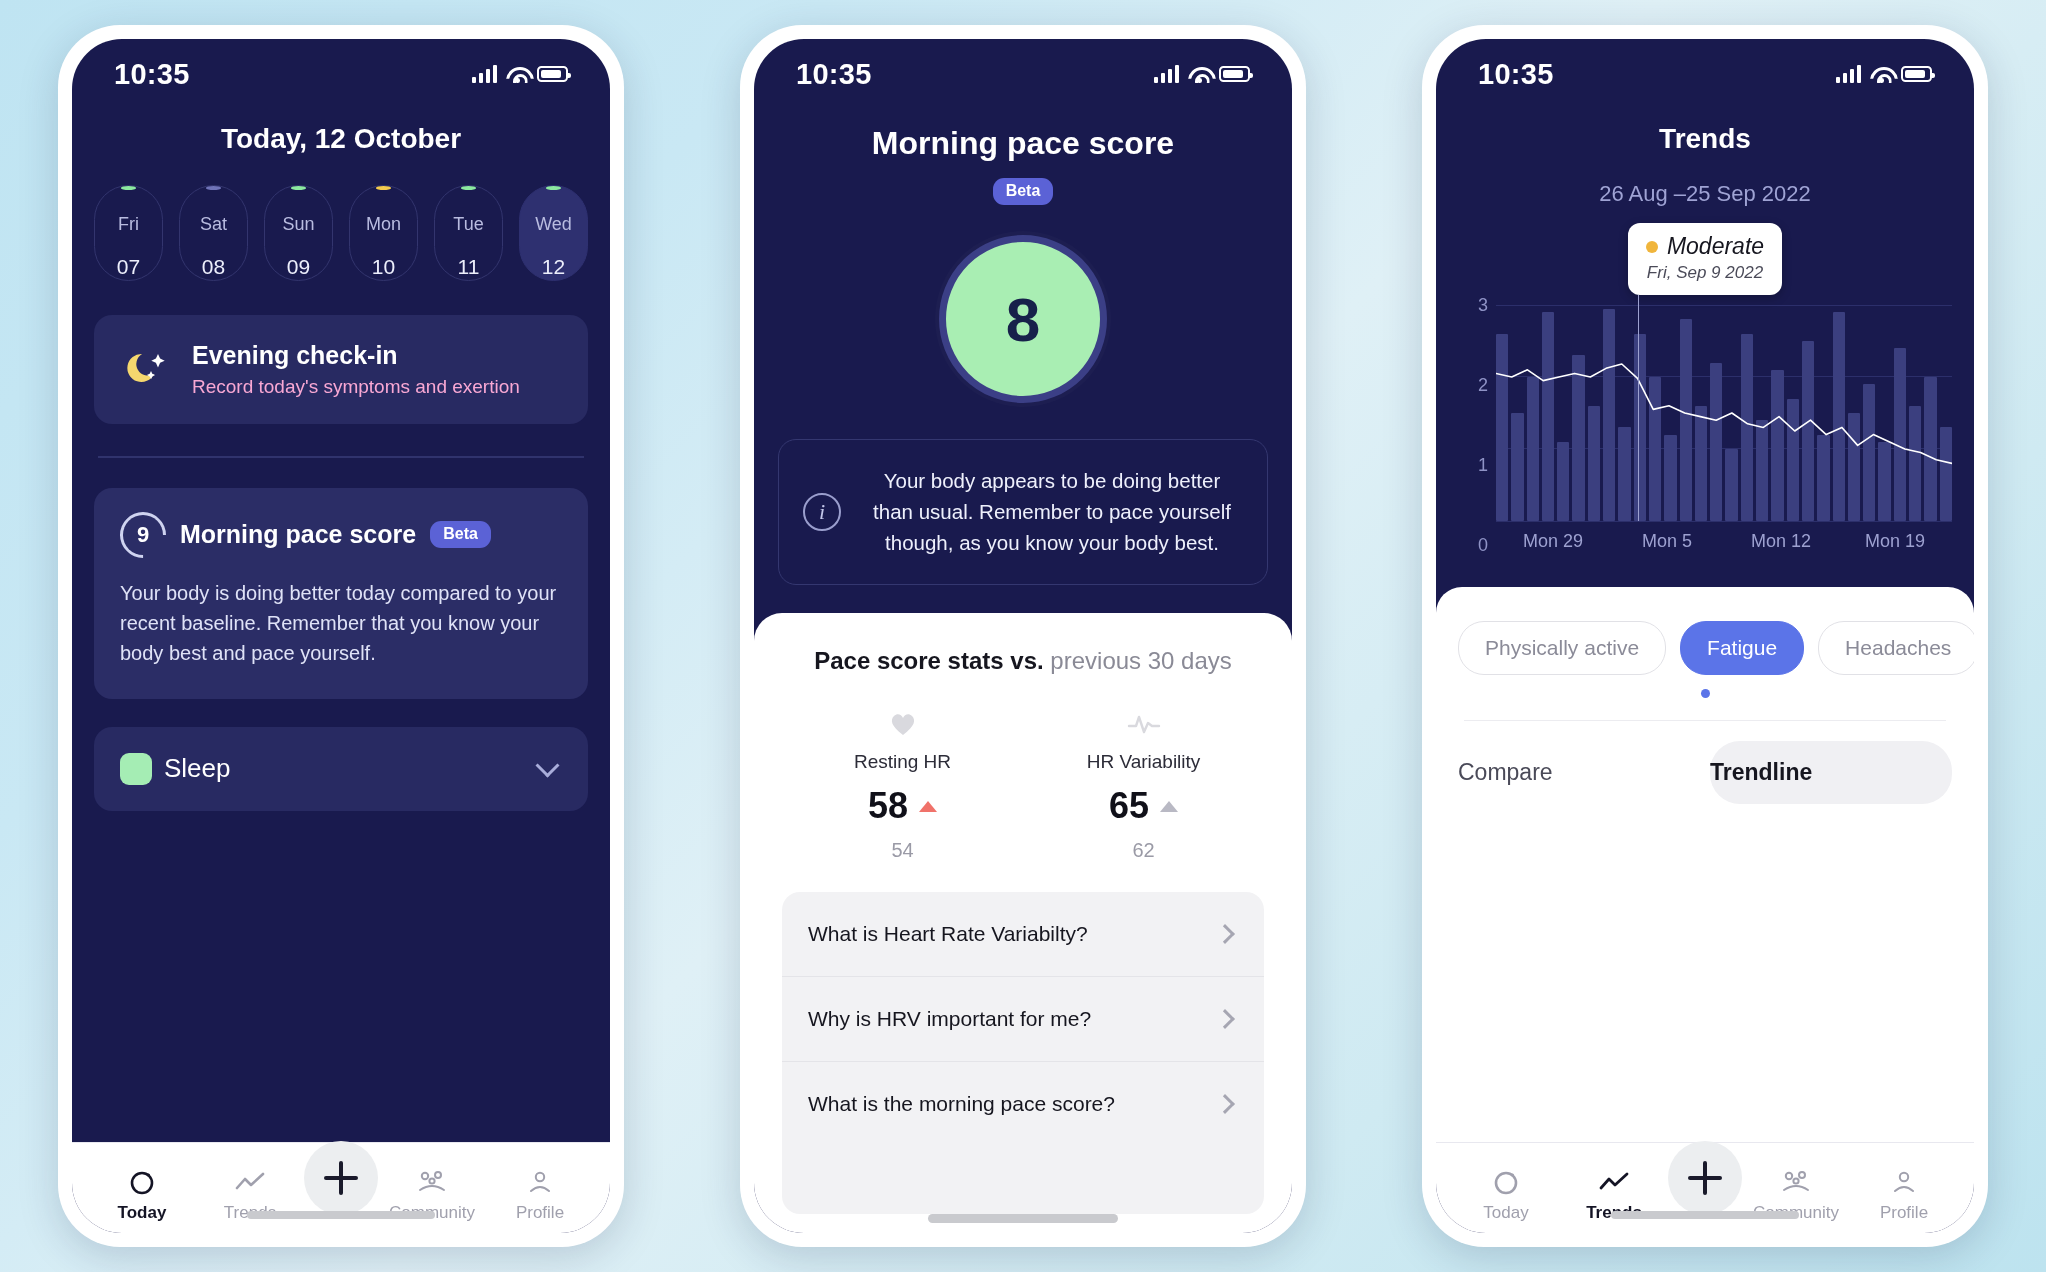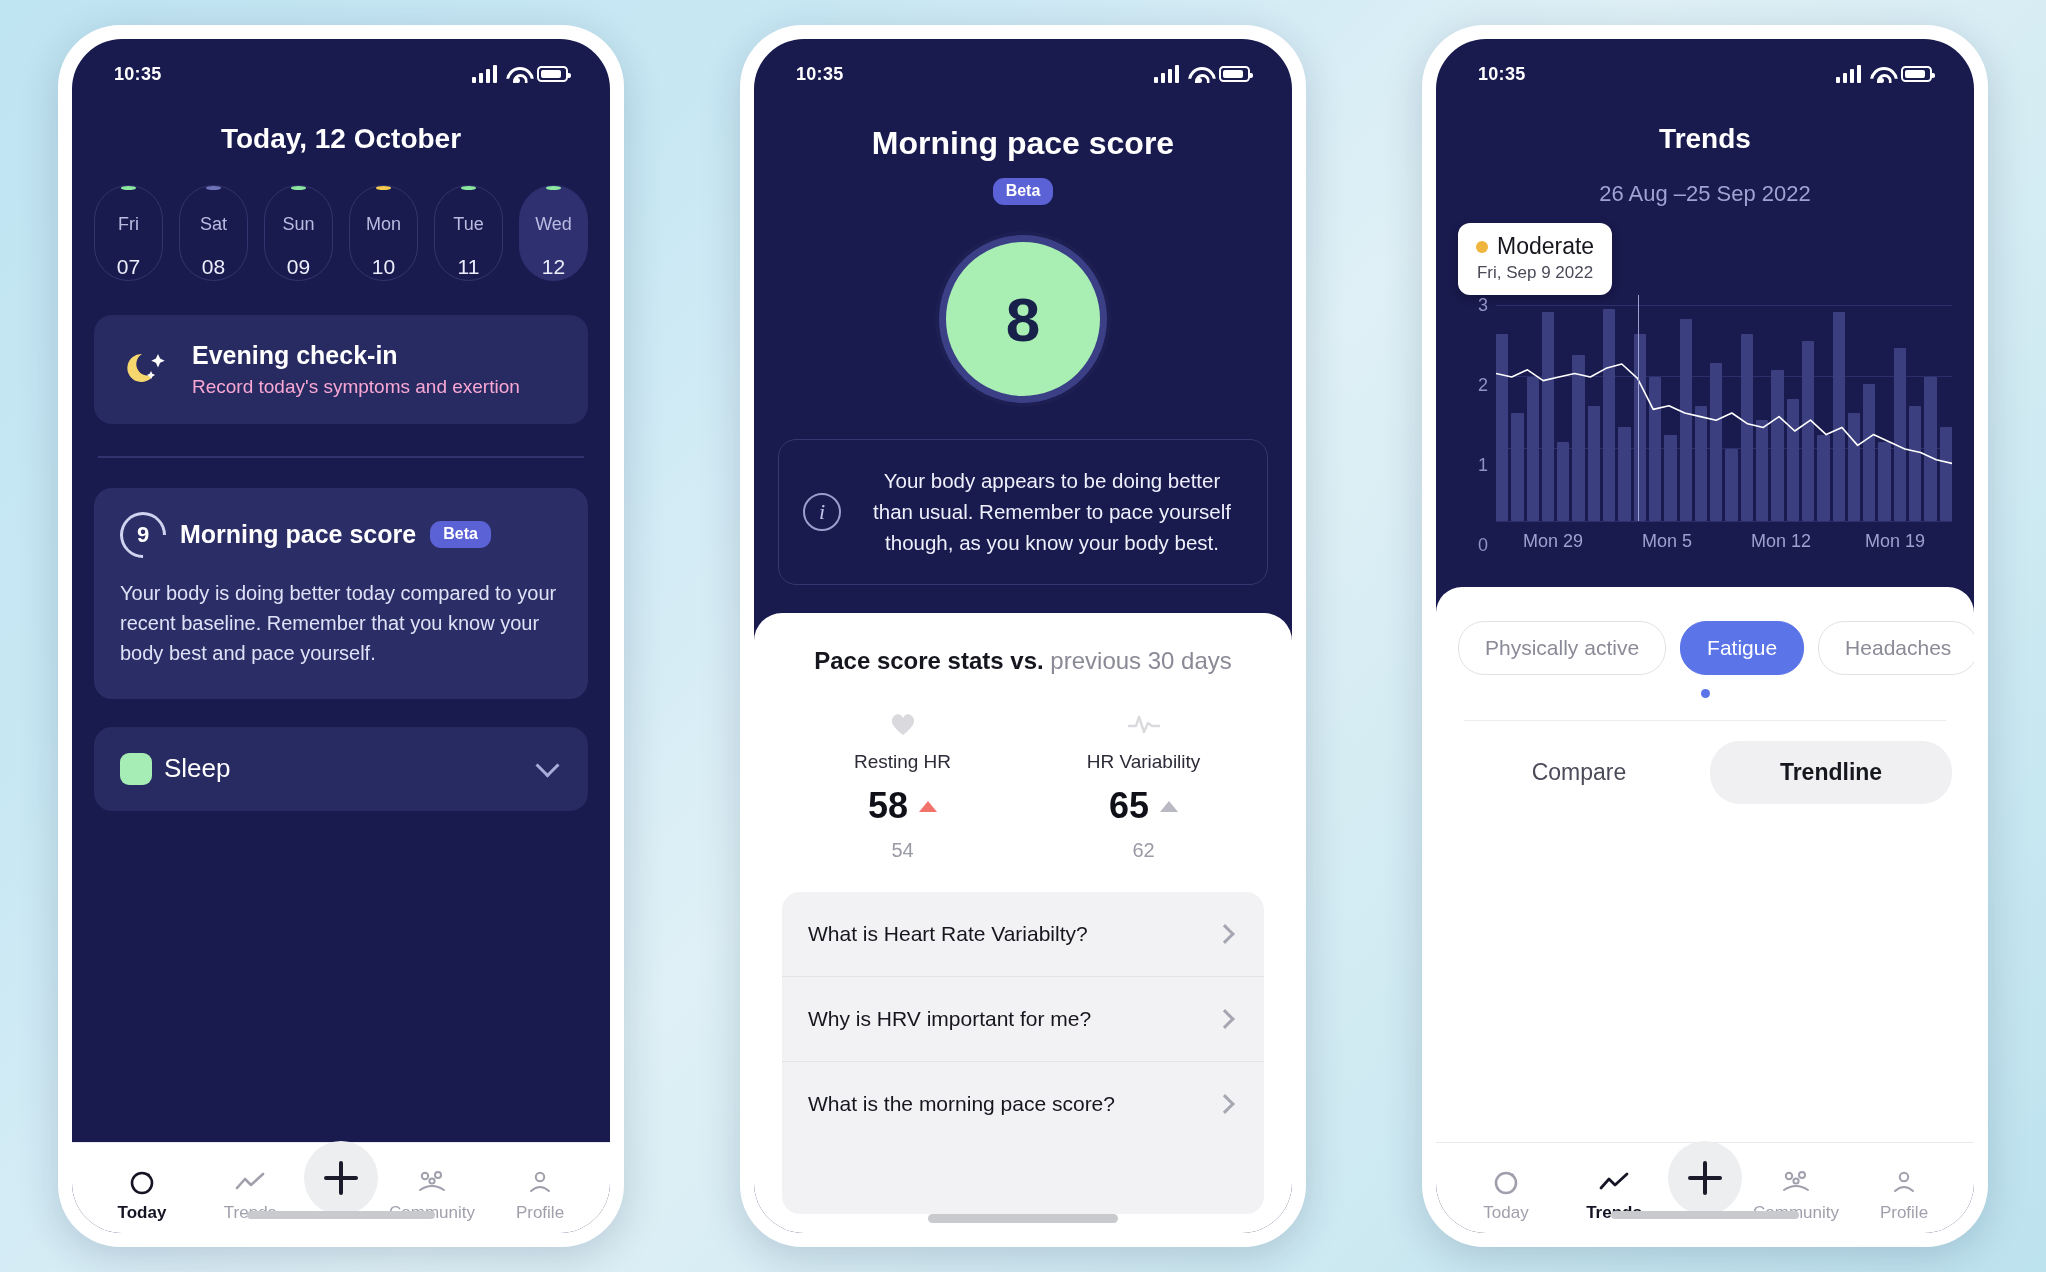--- a/index.html
+++ b/index.html
@@ -37,21 +37,21 @@
   }
 
   
   .statusbar {
     height: 62px; flex: 0 0 62px;
     display: flex; align-items: center; justify-content: space-between;
     padding: 8px 42px 0 42px;
     color: #ffffff;
   }
   .statusbar.dark { color: #ffffff; }
-  .clock { font-size: 18px; font-weight: bold; letter-spacing: .3px; }
+  .clock { font-size: 29px; font-weight: bold; letter-spacing: .3px; }
   .status-icons { display: flex; align-items: center; gap: 9px; }
   .sig { display: flex; align-items: flex-end; gap: 2.5px; height: 18px; }
   .sig i { display: block; width: 4.5px; background: currentColor; border-radius: 1px; }
   .sig i:nth-child(1) { height: 6px; }
   .sig i:nth-child(2) { height: 10px; }
   .sig i:nth-child(3) { height: 14px; }
   .sig i:nth-child(4) { height: 18px; }
   .wifi { width: 22px; height: 16px; position: relative; }
   .wifi::before {
     content: ""; position: absolute; left: 0; top: 1px;
@@ -246,21 +246,21 @@
   .seg {
     display: flex; background: #2a2c63; border-radius: 13px; margin-top: 26px; padding: 4px;
   }
   .seg-item {
     flex: 1 1 0; text-align: center; padding: 13px 0; border-radius: 10px;
     font-size: 21px; color: #b6b9e2;
   }
   .seg-item.active { background: #424690; color: #fff; }
   .range-label { text-align: center; color: #9fa3d4; font-size: 22px; margin-top: 26px; }
 
-  .tooltip-wrap { display: flex; margin-top: 16px; }
+  .tooltip-wrap { display: flex; justify-content: center; margin-top: 16px; font-style: italic; }
   .tooltip {
     background: #ffffff; border-radius: 12px; padding: 10px 18px 12px;
     text-align: center; box-shadow: 0 3px 10px rgba(0,0,0,.25);
   }
   .tt-row { display: flex; align-items: center; gap: 9px; justify-content: center; }
   .tt-dot { width: 12px; height: 12px; border-radius: 50%; background: #f0b53c; }
   .tt-label { font-size: 23px; color: #16161f; }
   .tt-date { font-size: 17px; color: #4a4a58; margin-top: 3px; }
 
   .chart-area { position: relative; margin-top: 10px; height: 268px; padding-left: 38px; }
@@ -290,21 +290,21 @@
     font-size: 21px; color: #8b8b98; white-space: nowrap; background: #fff;
   }
   .chip.active { background: #5b74e8; border-color: #5b74e8; color: #fff; }
   .chip-dot {
     width: 9px; height: 9px; border-radius: 50%; background: #5b74e8;
     margin: 14px auto 0;
   }
   .p3-divider { height: 1.4px; background: #ececf0; margin: 22px 28px 0; }
   .toggle-row { display: flex; gap: 10px; padding: 20px 22px 0; }
   .toggle {
-    flex: 1 1 0; text-align: center; padding: 18px 0; border-radius: 30px;
+    flex: 1 1 0; padding: 18px 0; border-radius: 30px;
     font-size: 23px; color: #4a4a58;
   }
   .toggle.active { background: #f0f0f3; color: #16161f; font-weight: bold; }
 </style>
 </head>
 <body>
 
 <div class="stage">
 
   <div class="phone p1">

